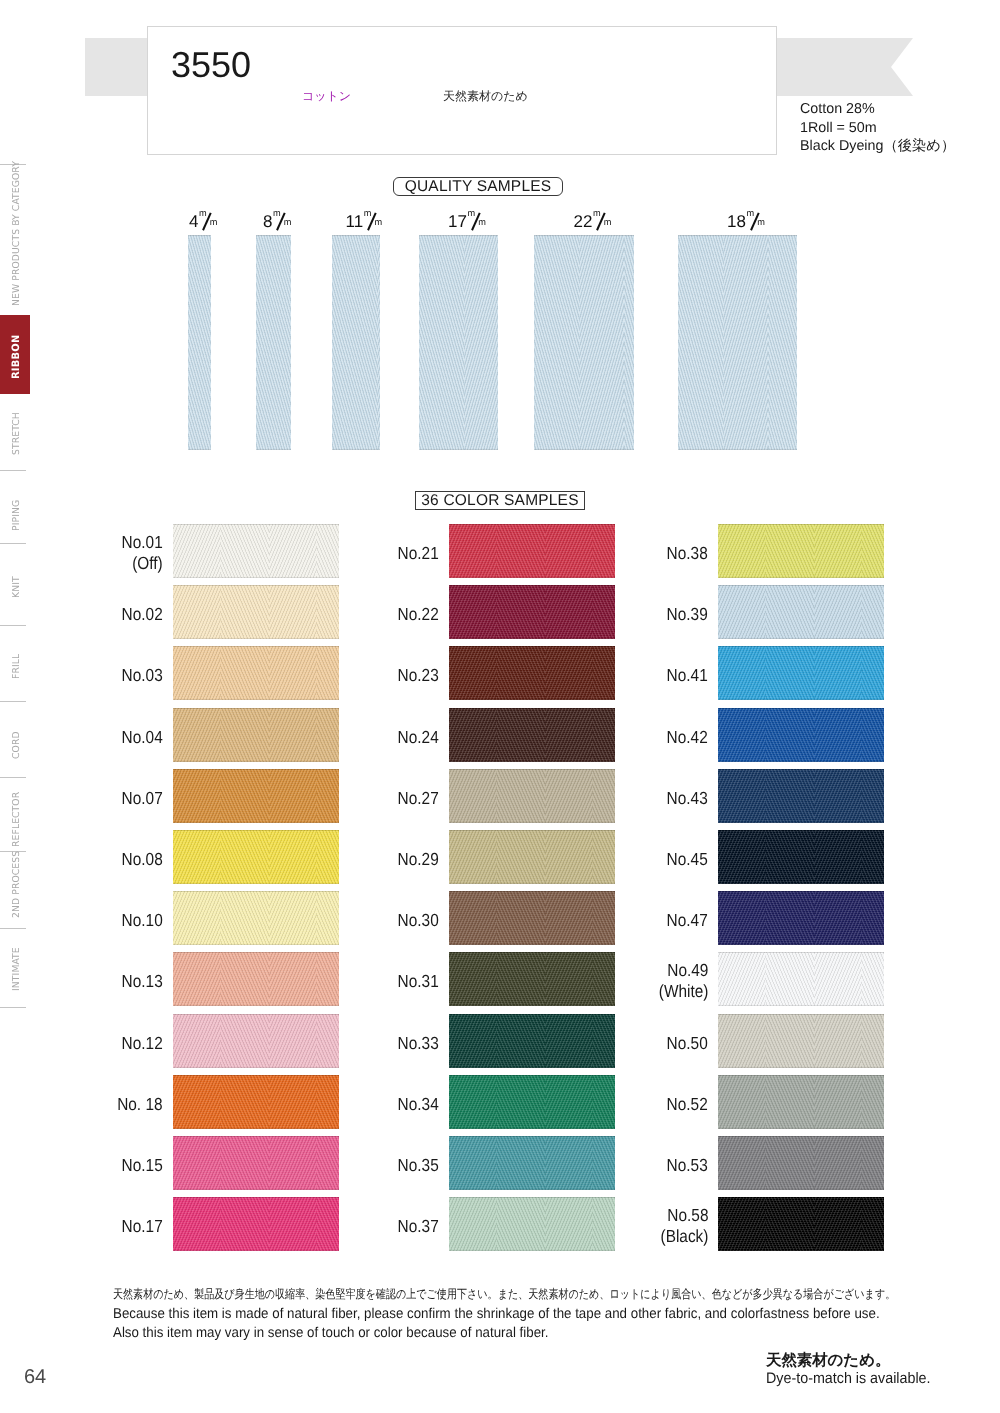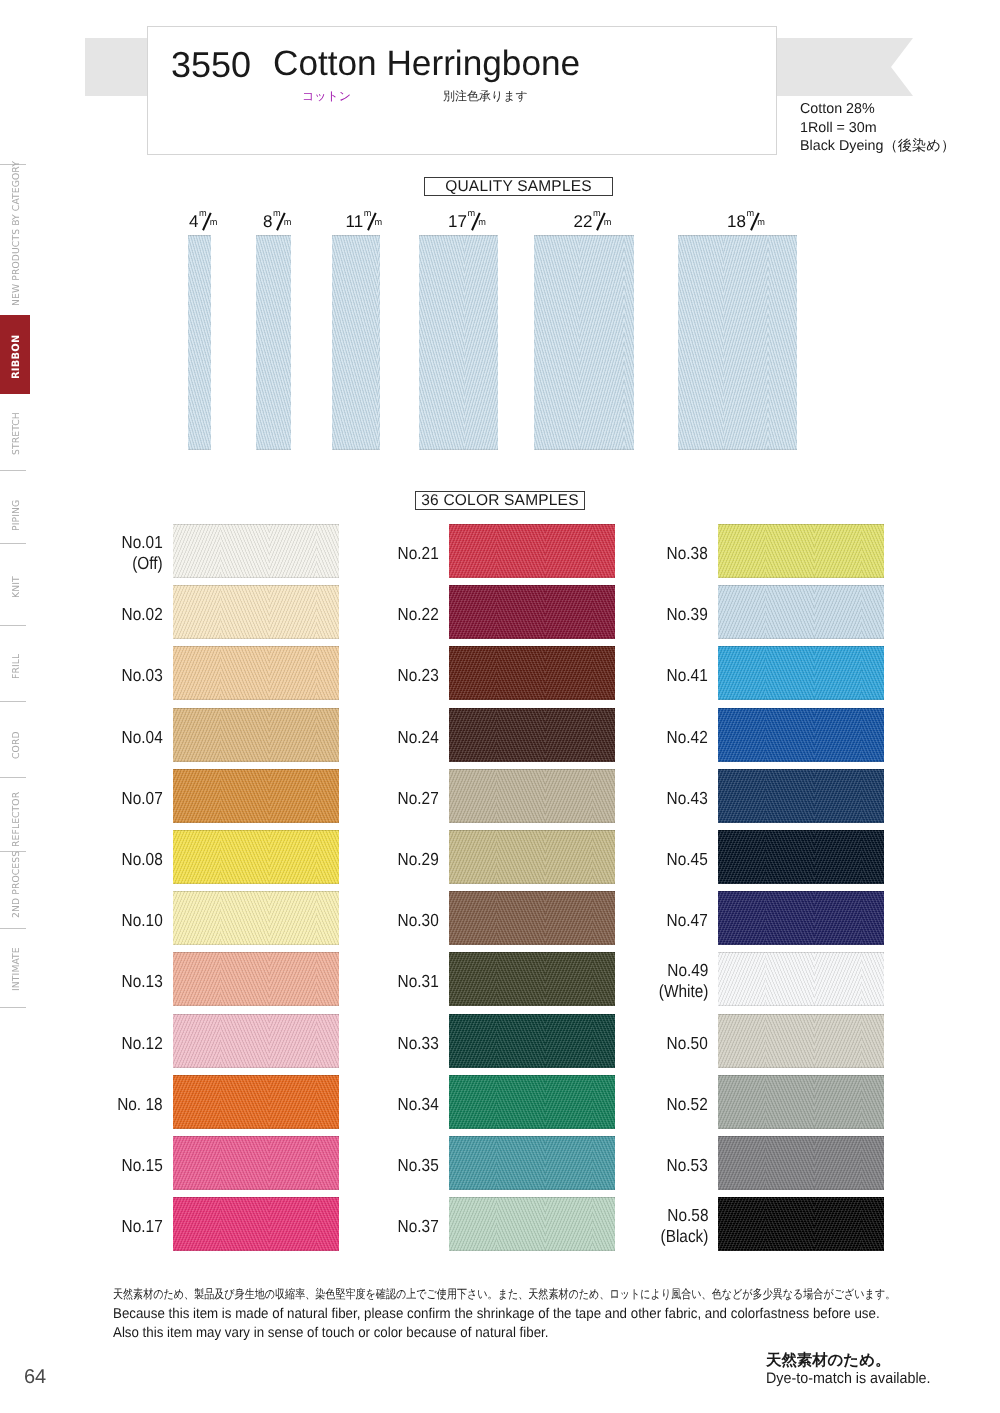--- a/index.html
+++ b/index.html
@@ -77,27 +77,26 @@
 </head>
 <body>
 
 <div class="page">
 
   <div class="hdr-band-flag">
     <div class="hdr-notch"></div>
   </div>
   <div class="hdr-box">
     <div class="hdr-code">3550</div>
-    <div class="hdr-title">Cotton Herringbone</div>
     <div class="hdr-kana-l">コットン</div>
-    <div class="hdr-kana-r">別注色承ります</div>
+    <div class="hdr-kana-r">天然素材のため</div>
   </div>
   <div class="hdr-spec">
       <div>Cotton 28%</div>
-      <div>1Roll = 30m</div>
+      <div>1Roll = 50m</div>
       <div>Black Dyeing（後染め）</div>
     </div>
 
   <div class="sidebar">
       <div class="sb-sep" style="top: 164px;"></div>
       <div class="sb-sep" style="top: 470px;"></div>
       <div class="sb-sep" style="top: 543px;"></div>
       <div class="sb-sep" style="top: 625px;"></div>
       <div class="sb-sep" style="top: 701px;"></div>
       <div class="sb-sep" style="top: 777px;"></div>
@@ -130,21 +129,21 @@
         <div class="sb-label" style="left: 23px; bottom: 0px;">REFLECTOR</div>
       </div>
       <div class="sb-item" style="top: 916px; height: 2px;">
         <div class="sb-label" style="left: 23px; bottom: 0px;">2ND PROCESS</div>
       </div>
       <div class="sb-item" style="top: 989px; height: 2px;">
         <div class="sb-label" style="left: 23px; bottom: 0px;">INTIMATE</div>
       </div>
     </div>
 
-  <div class="sec-head" id="qs-head" style="left: 424px; top: 177px; width: 189px; height: 19px;">
+  <div class="sec-head" id="qs-head" style="left: 393px; top: 177px; width: 170px; height: 19px; border-radius: 6px;">
     <span>QUALITY SAMPLES</span>
   </div>
   <div class="qs-wrap">
       <div class="qs-label" style="top: 212px; left: 189px;"><span>4</span><span class="qs-frac"><span class="num">m</span><span class="bar">
             <i></i>
           </span><span class="den">m</span></span></div>
       <div class="qs-strip" style="left: 188px; top: 235px; width: 23px; height: 215px; background: rgb(197, 218, 231);">
         <div class="hb">
           <div class="a" style="background: repeating-linear-gradient(74deg, rgba(255, 255, 255, 0.3) 0px, rgba(255, 255, 255, 0.3) 0.78px, rgba(255, 255, 255, 0) 1.17px, rgba(255, 255, 255, 0) 1.3px, rgba(0, 0, 0, 0.07) 1.56px, rgba(0, 0, 0, 0.07) 2.21px, rgba(0, 0, 0, 0) 2.34px, rgba(0, 0, 0, 0) 2.6px); mask-image: repeating-linear-gradient(to right, rgb(0, 0, 0) 0px, rgb(0, 0, 0) 45px, transparent 45px, transparent 90px);"></div>
           <div class="b" style="background: repeating-linear-gradient(106deg, rgba(255, 255, 255, 0.3) 0px, rgba(255, 255, 255, 0.3) 0.78px, rgba(255, 255, 255, 0) 1.17px, rgba(255, 255, 255, 0) 1.3px, rgba(0, 0, 0, 0.07) 1.56px, rgba(0, 0, 0, 0.07) 2.21px, rgba(0, 0, 0, 0) 2.34px, rgba(0, 0, 0, 0) 2.6px); mask-image: repeating-linear-gradient(to right, transparent 0px, transparent 45px, rgb(0, 0, 0) 45px, rgb(0, 0, 0) 90px);"></div>

